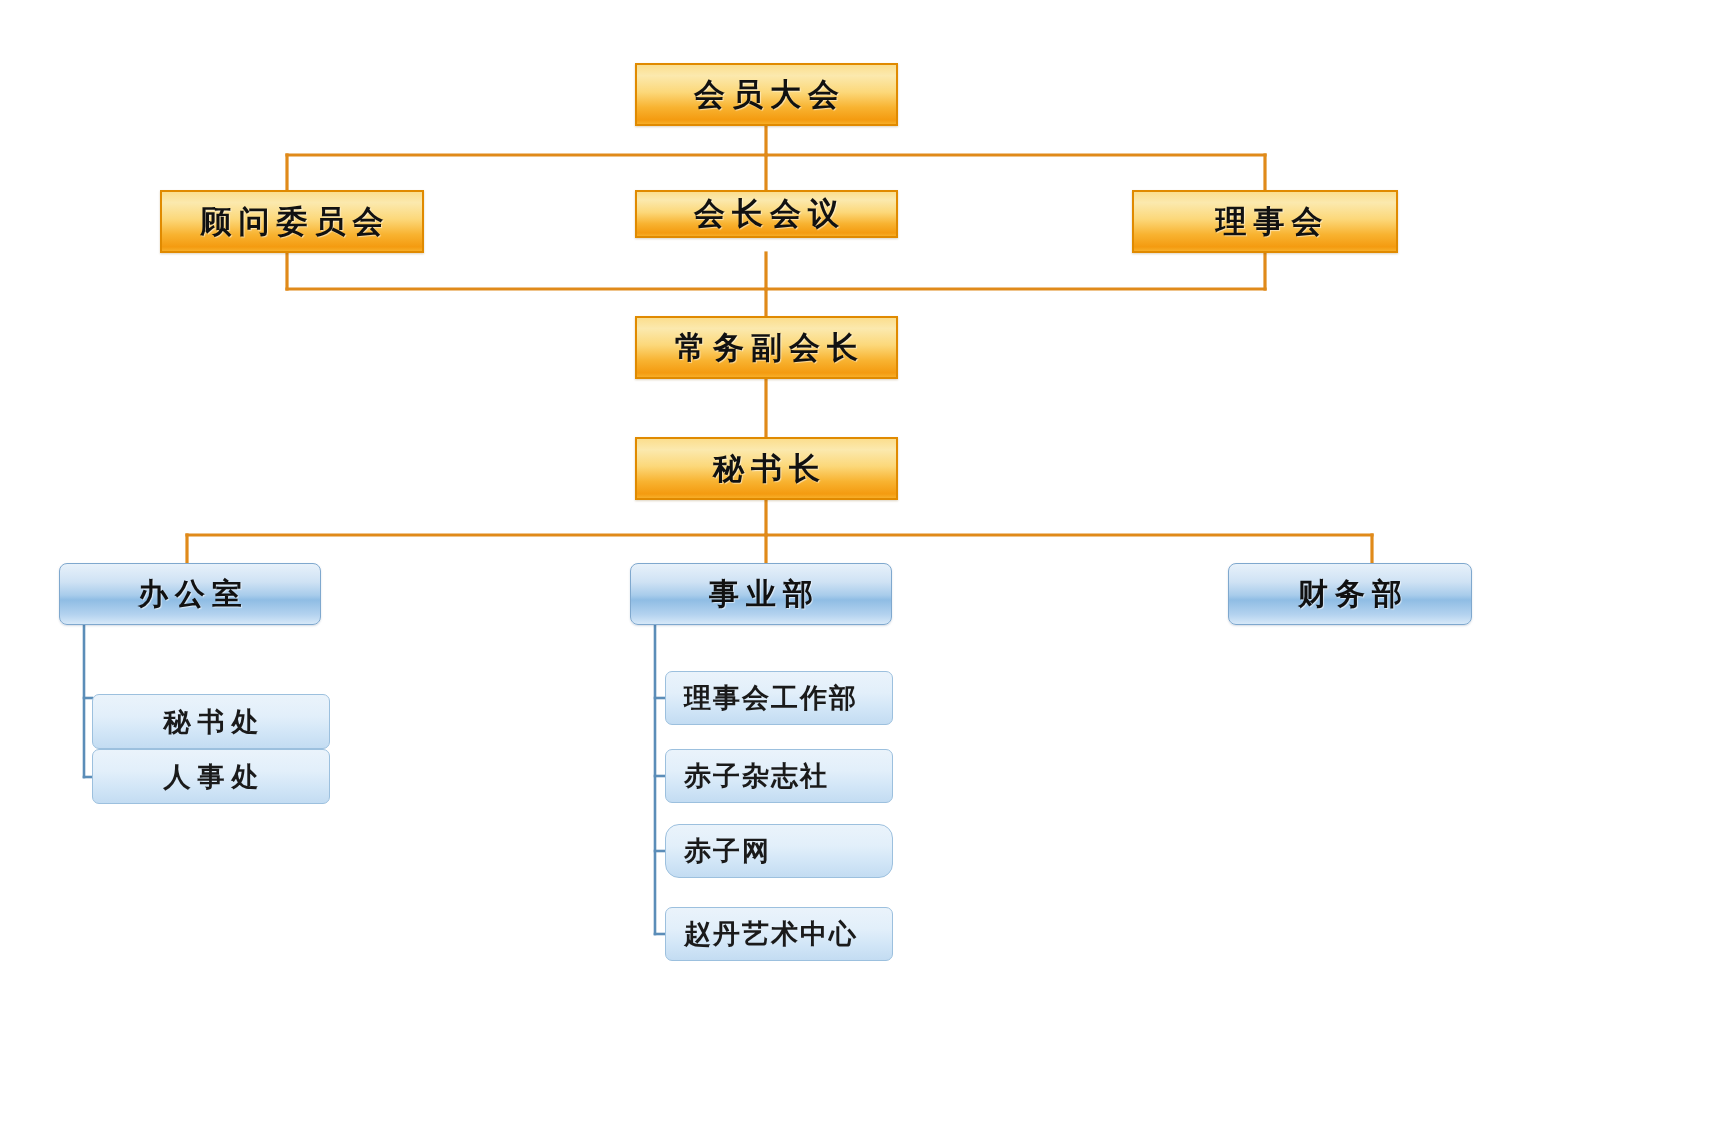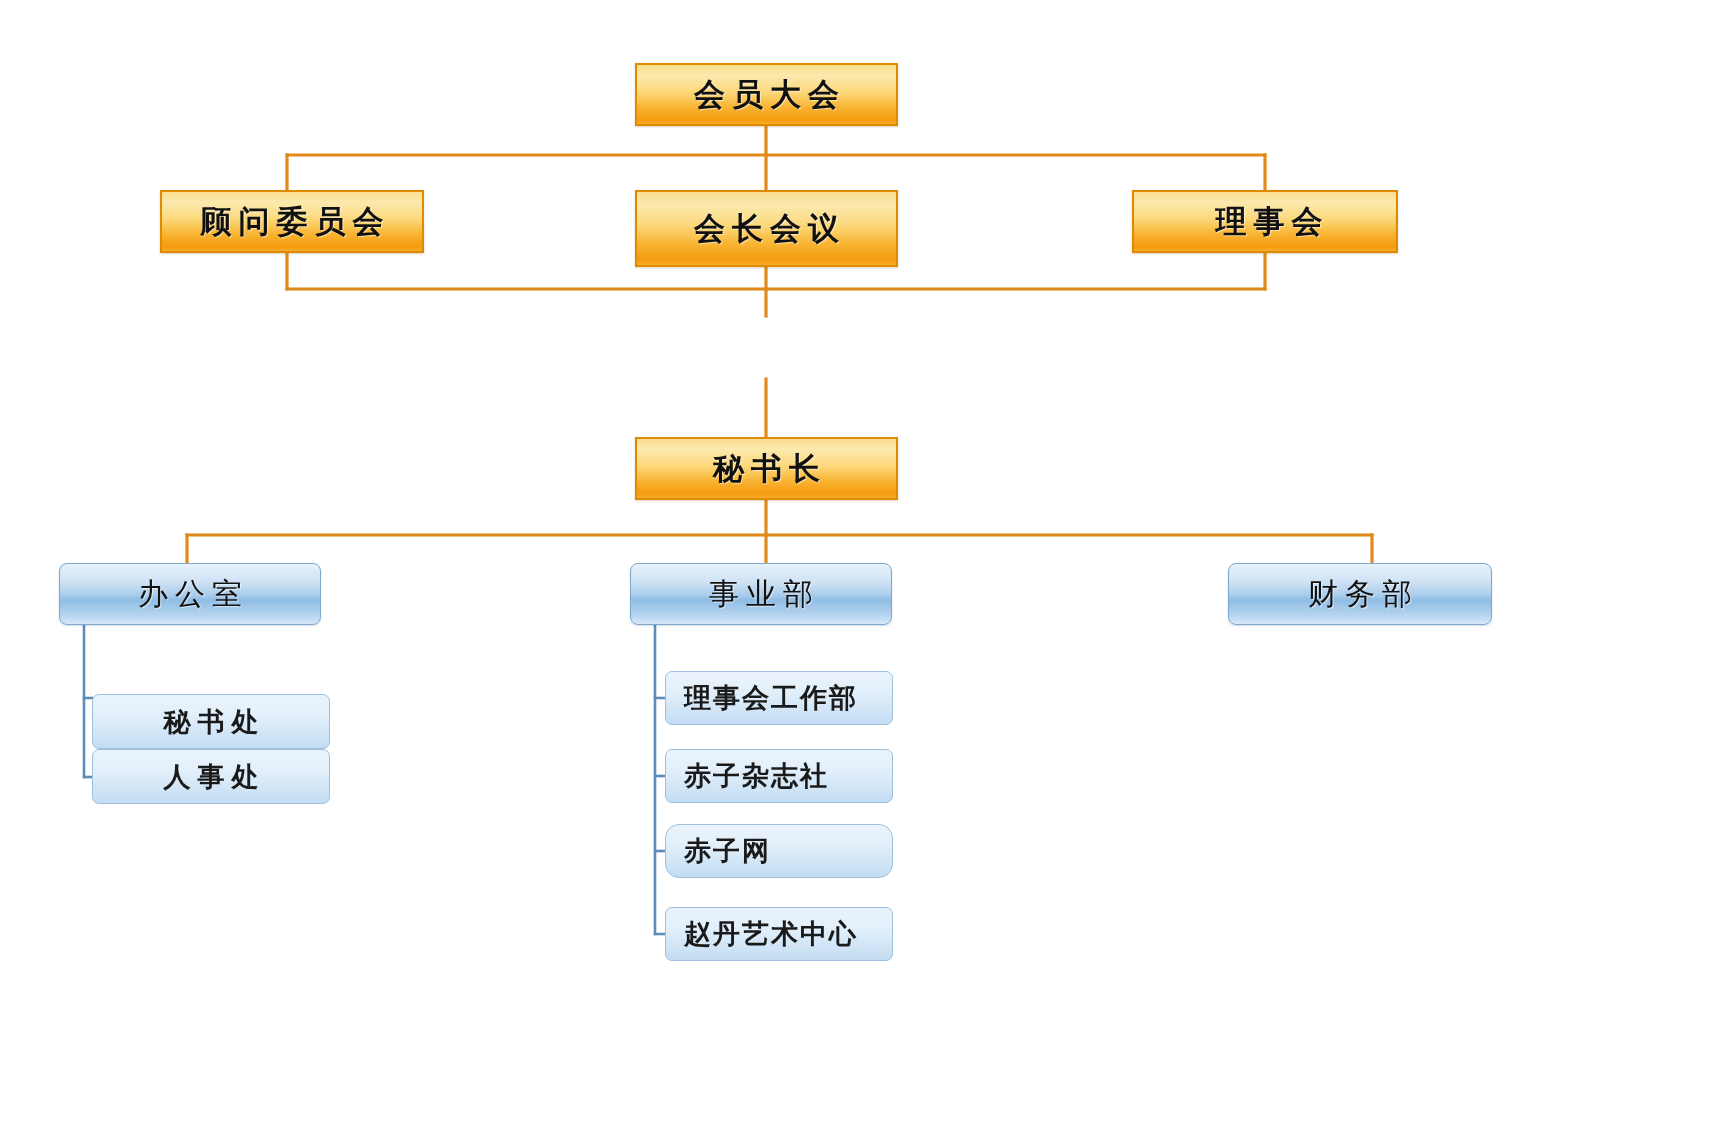--- a/index.html
+++ b/index.html
@@ -61,21 +61,21 @@
     border-radius: 8px;
     background: linear-gradient(to bottom,
         #E7F1FA 0%,
         #CFE2F4 30%,
         #A8CCEB 52%,
         #8FBDE4 60%,
         #B3D2EF 84%,
         #D6E8F8 100%);
     box-shadow: 0 1px 2px rgba(60,90,130,0.22);
     color: #111111;
-    font-weight: normal;
+    font-weight: bold;
     letter-spacing: 7px;
     text-indent: 7px;
     font-size: 30px;
     text-shadow: 1px 1px 1px rgba(255,255,255,0.6);
   }
   
   .node.subblue {
     border: 1.4px solid #9CC0DE;
     border-radius: 7px;
     background: linear-gradient(to bottom,
@@ -140,29 +140,30 @@
       <path d="M 655 698 L 665 698"></path>
       <path d="M 655 776 L 665 776"></path>
       <path d="M 655 851 L 665 851"></path>
       <path d="M 655 934 L 665 934"></path>
     </g>
   </svg>
 
   <div class="node orange" style="left:635px; top:63px; width:263px; height:63px;">会员大会</div>
 
   <div class="node orange" style="left:160px; top:190px; width:264px; height:63px;">顾问委员会</div>
-  <div class="node orange" style="left:635px; top:190px; width:263px; height:77px;">会长会议</div>
+  <div class="node orange" style="left:635px; top:190px; width:263px; height:48px;">会长会议</div>
   <div class="node orange" style="left:1132px; top:190px; width:266px; height:63px;padding-left:8px;">理事会</div>
 
+  <div class="node orange" style="left:635px; top:316px; width:263px; height:63px;">常务副会长</div>
 
   <div class="node orange" style="left:635px; top:437px; width:263px; height:63px;">秘书长</div>
 
   <div class="node blue" style="left:59px; top:563px; width:262px; height:62px;">办公室</div>
   <div class="node blue" style="left:630px; top:563px; width:262px; height:62px;">事业部</div>
-  <div class="node blue" style="left:1228px; top:563px; width:264px; height:62px;">财务部</div>
+  <div class="node blue" style="left:1228px; top:563px; width:244px; height:62px;">财务部</div>
 
   <div class="node subblue spaced" style="left:92px; top:670px; width:238px; height:55px;margin-top:24px;">秘书处</div>
   <div class="node subblue spaced" style="left:92px; top:749px; width:238px; height:55px;">人事处</div>
 
   <div class="node subblue" style="left:665px; top:671px; width:228px; height:54px;">理事会工作部</div>
   <div class="node subblue" style="left:665px; top:749px; width:228px; height:54px;">赤子杂志社</div>
   <div class="node subblue" style="left:665px; top:824px; width:228px; height:54px;border-radius:14px;">赤子网</div>
   <div class="node subblue" style="left:665px; top:907px; width:228px; height:54px;">赵丹艺术中心</div>
 
 </div>

